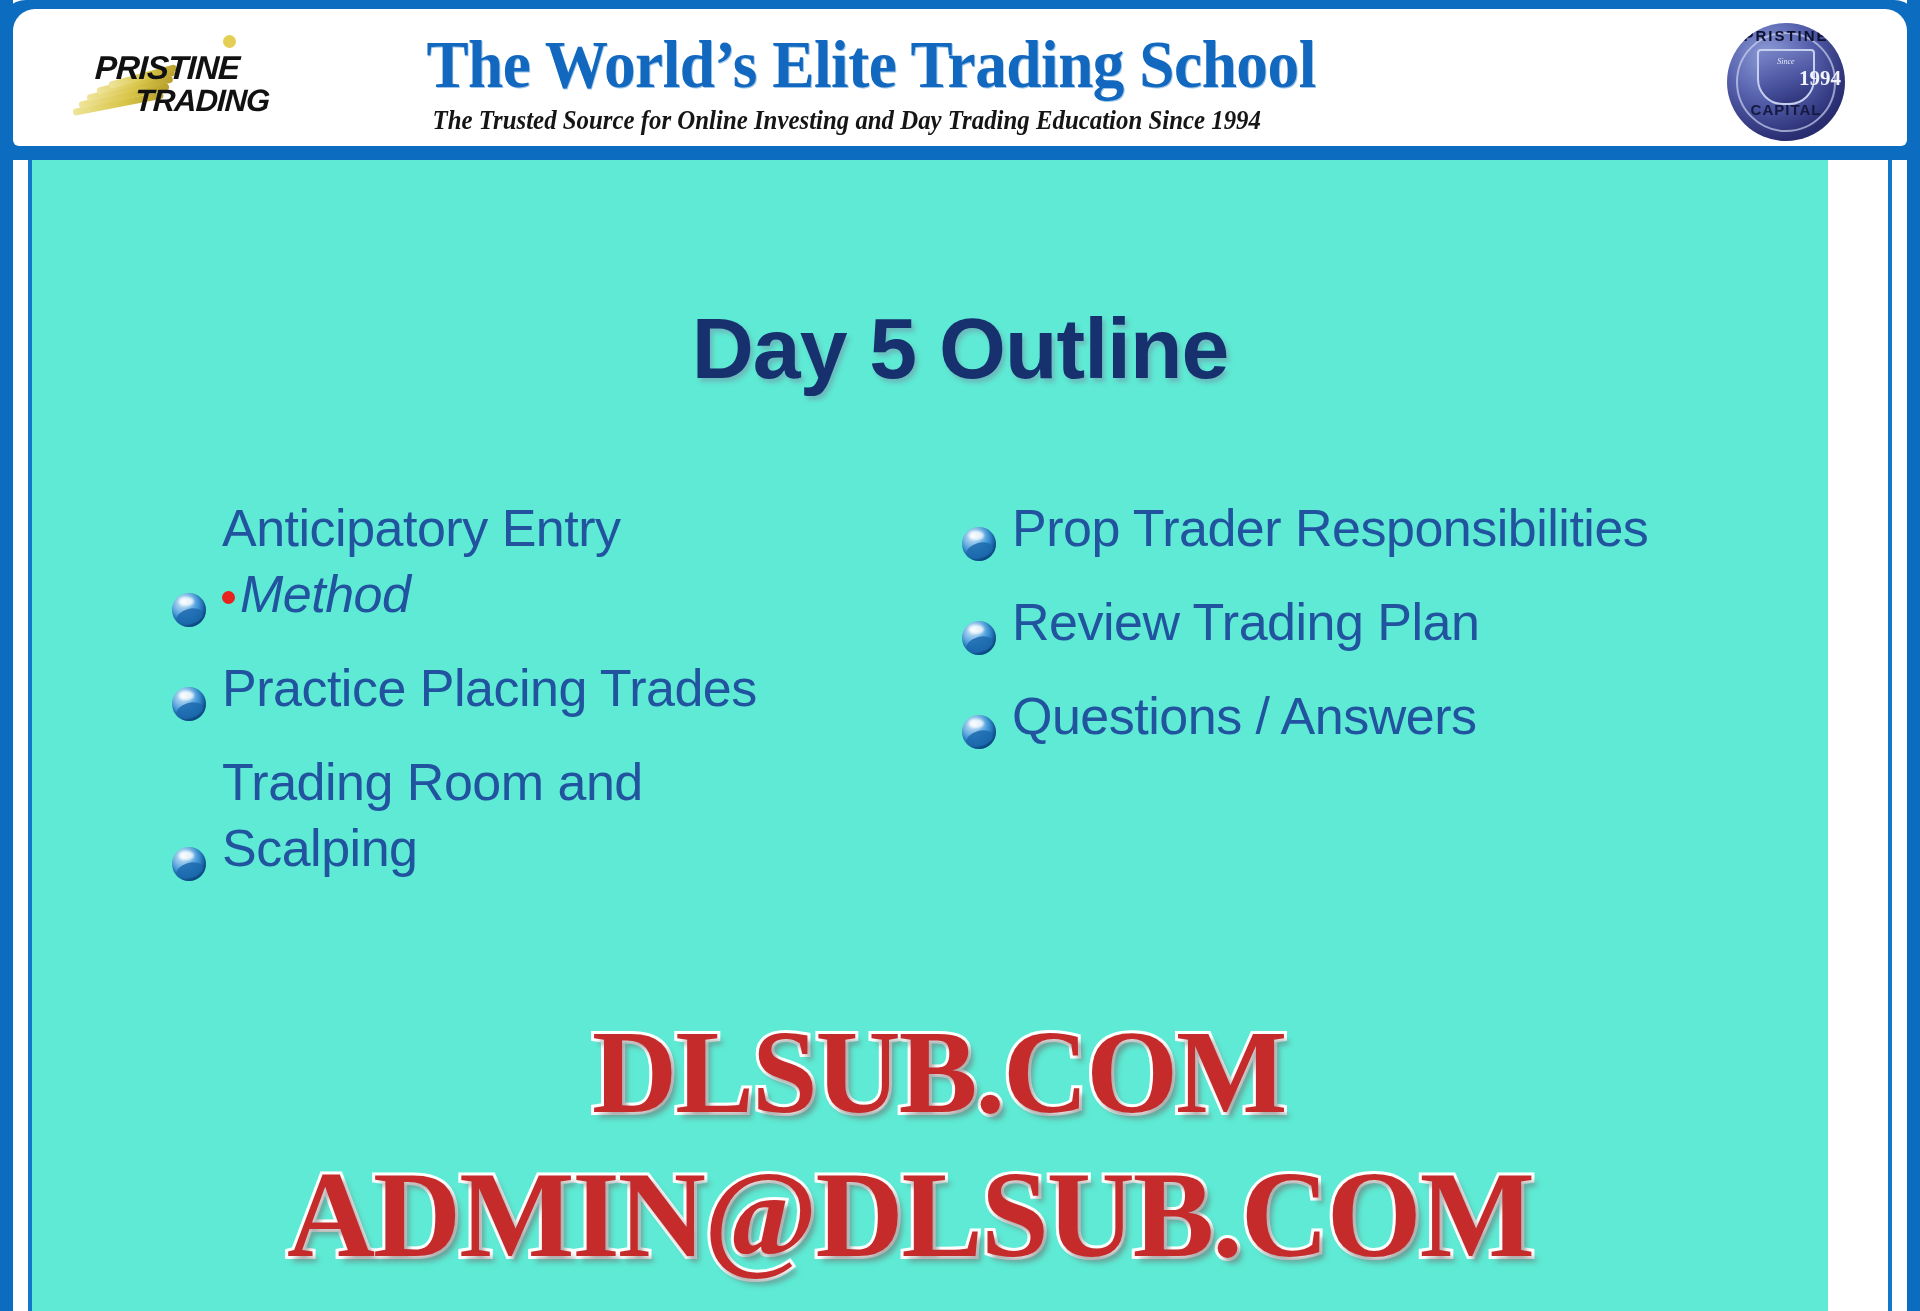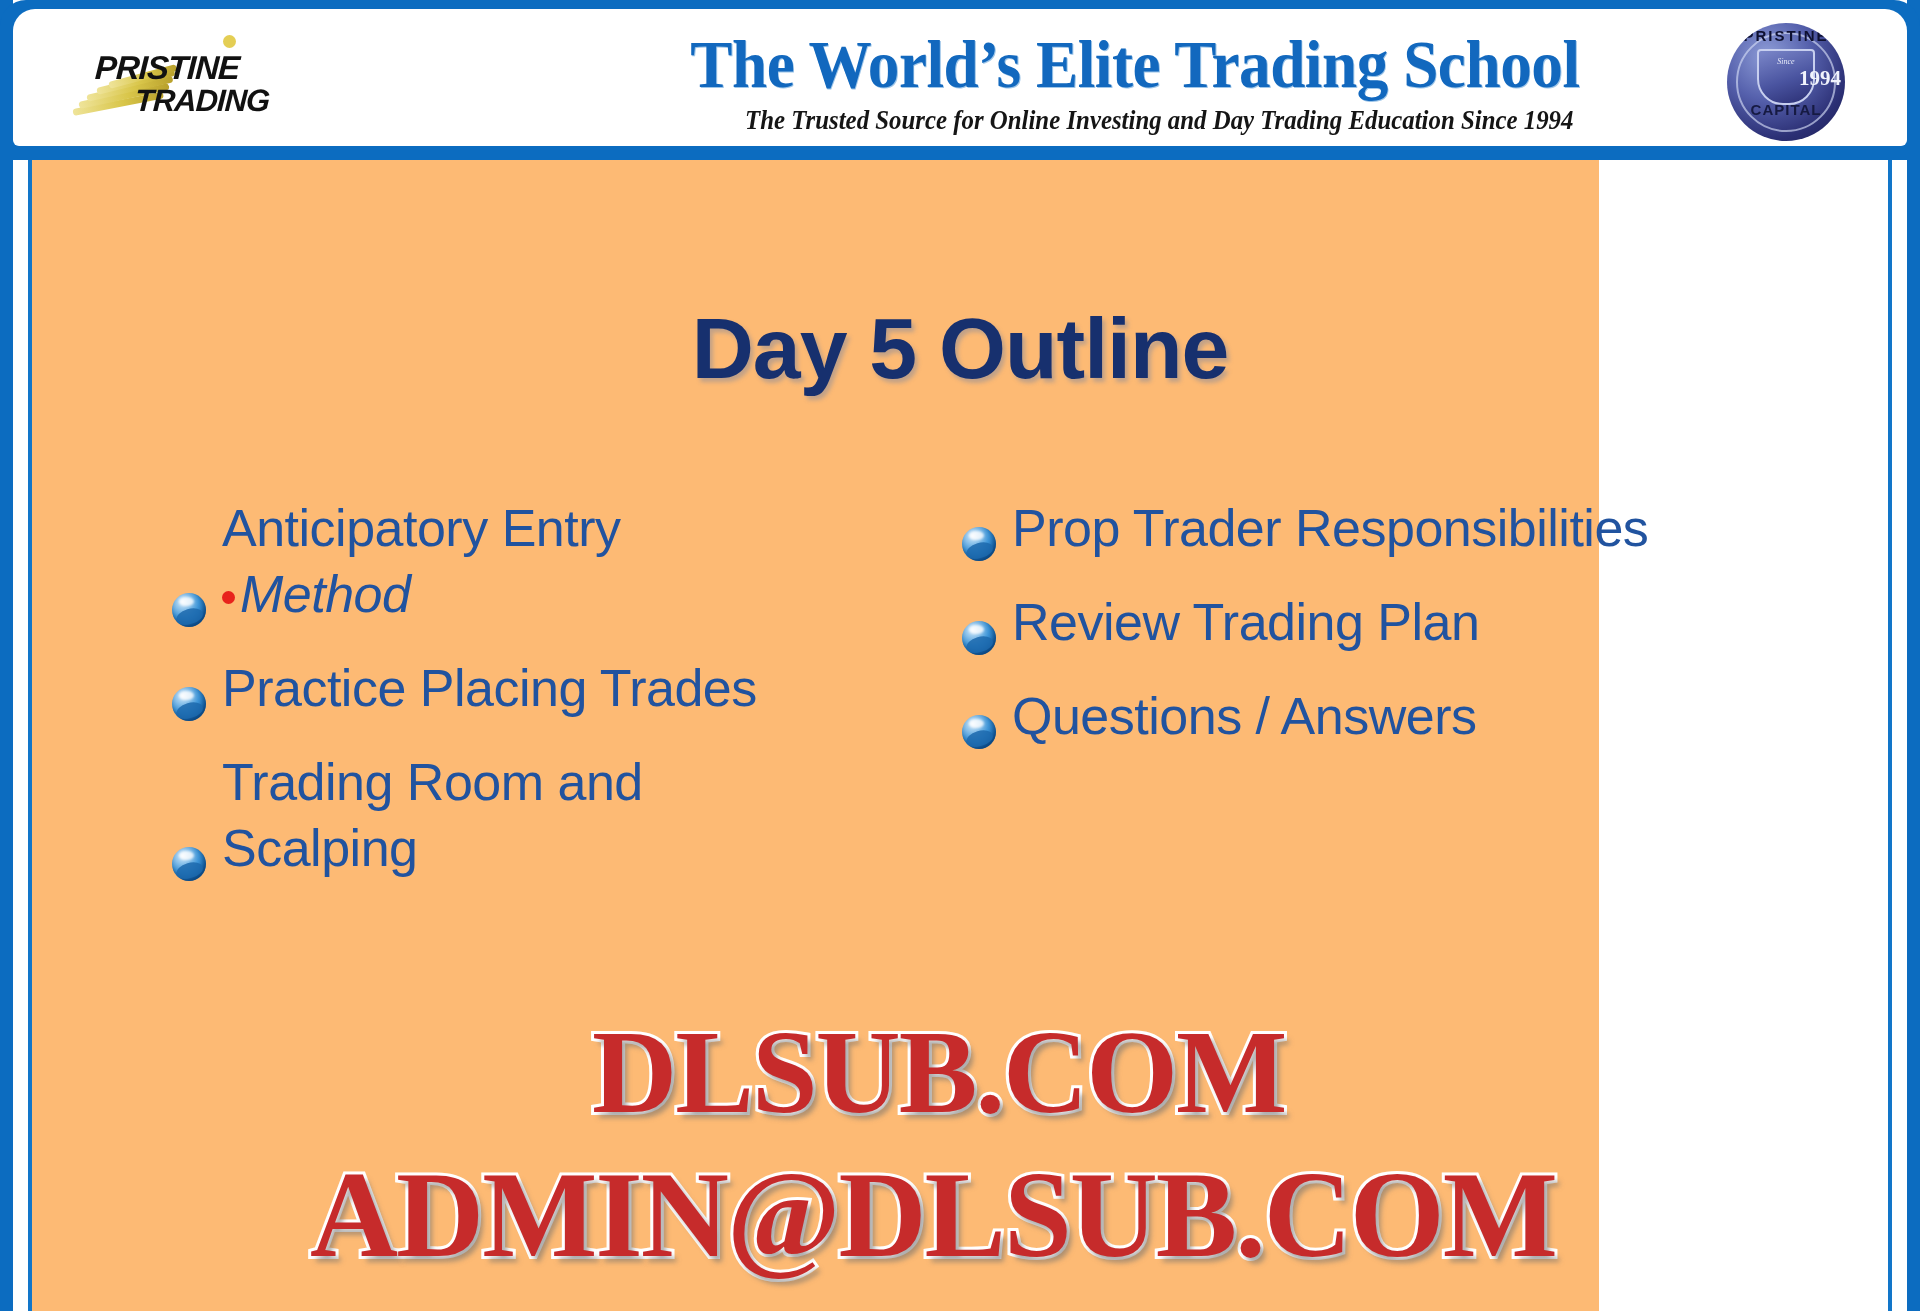--- a/index.html
+++ b/index.html
@@ -86,21 +86,21 @@
     transform: skewX(-3deg);
   }
   .logo-left .l1 { left: 30px; top: 14px; font-size: 33px; }
   .logo-left .l2 { left: 70px; top: 48px; font-size: 31px; }
 
   
   .title-block {
     position: absolute;
     left: 370px; top: 16px;
     width: 1240px;
-    text-align: right;
+    text-align: left;
   }
   .site-title {
     font-family: "Liberation Serif", serif;
     font-weight: 700;
     font-size: 68px;
     line-height: 78px;
     color: #1268BE;
     letter-spacing: -0.5px;
     transform: scaleX(0.93);
     text-shadow: 1px 1px 0 #9fc6e8;
@@ -170,23 +170,23 @@
     font-size: 15px;
     letter-spacing: 2px;
   }
   .seal .arc-top { top: 4px; }
   .seal .arc-bot { bottom: 23px; font-size: 15px; color:#161a42; letter-spacing:1px; }
 
   
   .body-area {
     position: absolute;
     left: 32px; top: 160px;
-    width: 1567px;
+    width: 1796px;
     height: 1151px;
-    background: #fdba74;
+    background: #5eead4;
   }
 
   .slide-title {
     position: absolute;
     left: 0; top: 140px;
     width: 1856px;
     text-align: center;
     font-family: "Liberation Sans", sans-serif;
     font-weight: 700;
     font-size: 86px;
@@ -278,21 +278,21 @@
     text-shadow:
        5px 6px 5px rgba(110,110,110,0.55);
     text-align: center;
   }
   .wm-1 {
     left: 560px; top: 845px;
     font-size: 118px;
     transform: scaleX(1.0);
   }
   .wm-2 {
-    left: 278px; top: 985px;
+    left: 255px; top: 985px;
     font-size: 122px;
   }
 </style>
 </head>
 <body>
 
 <div id="slide">
 
   <div class="rail rail-left"></div>
   <div class="rail rail-right"></div>

